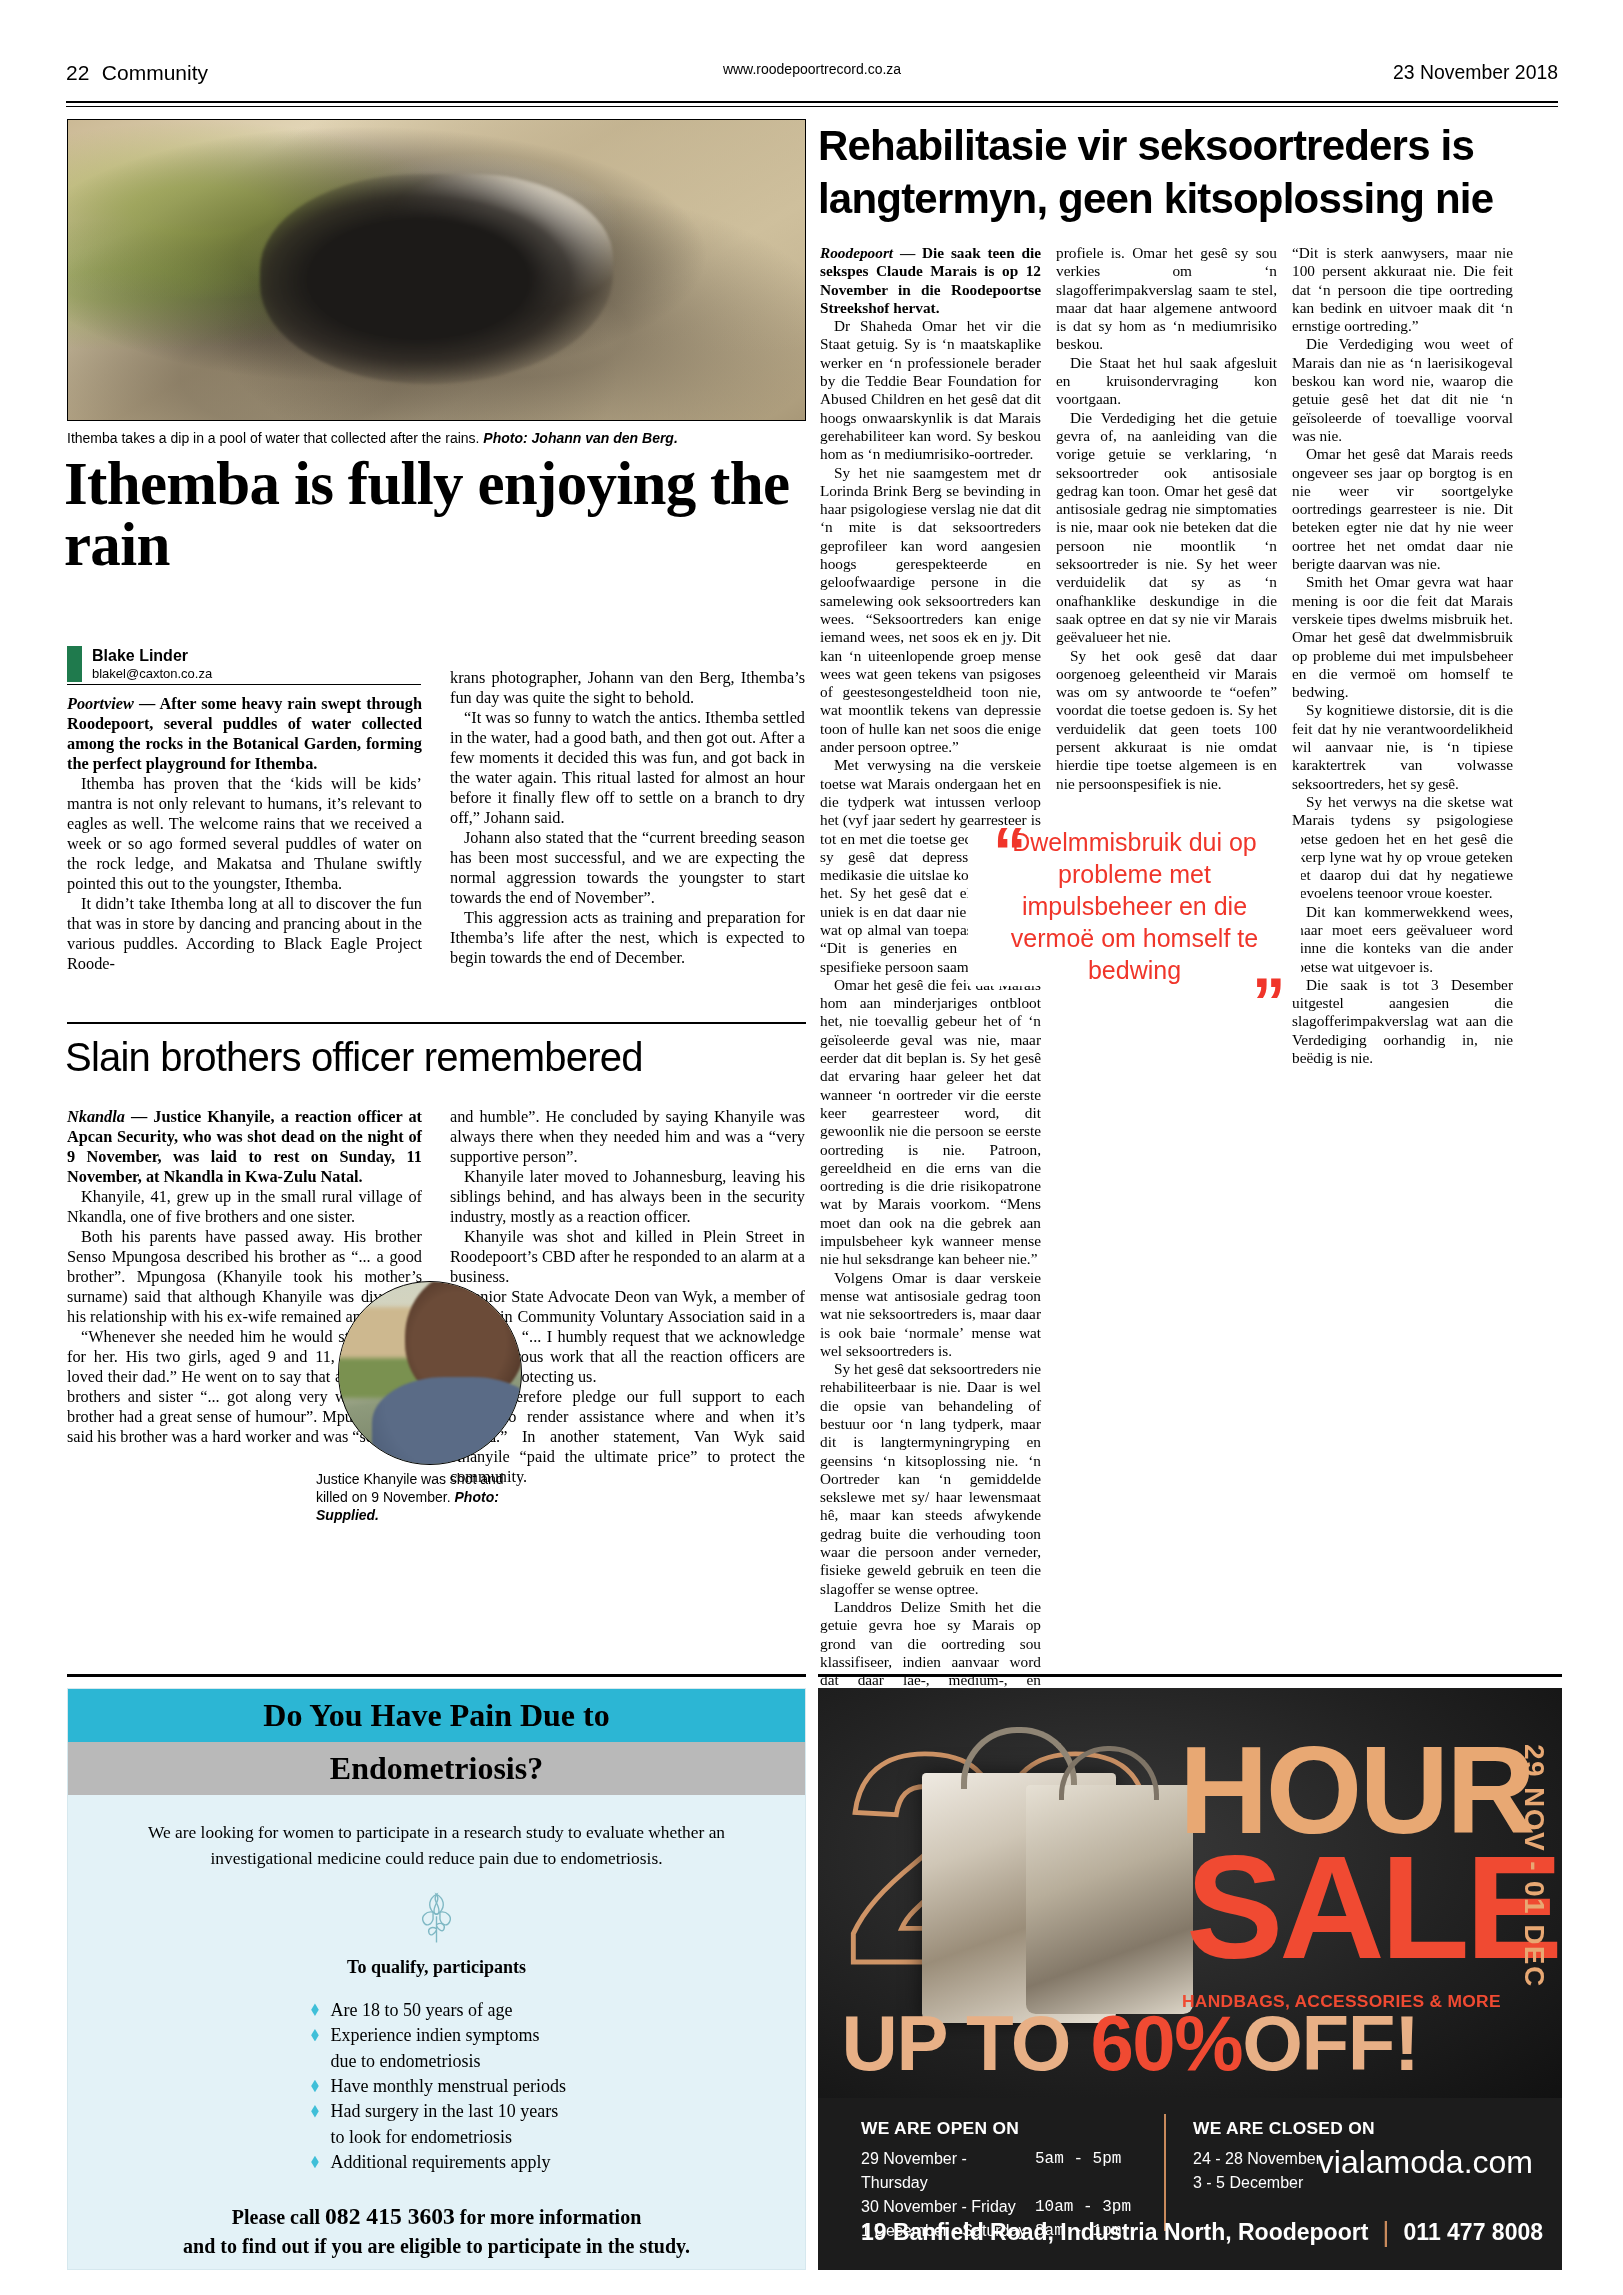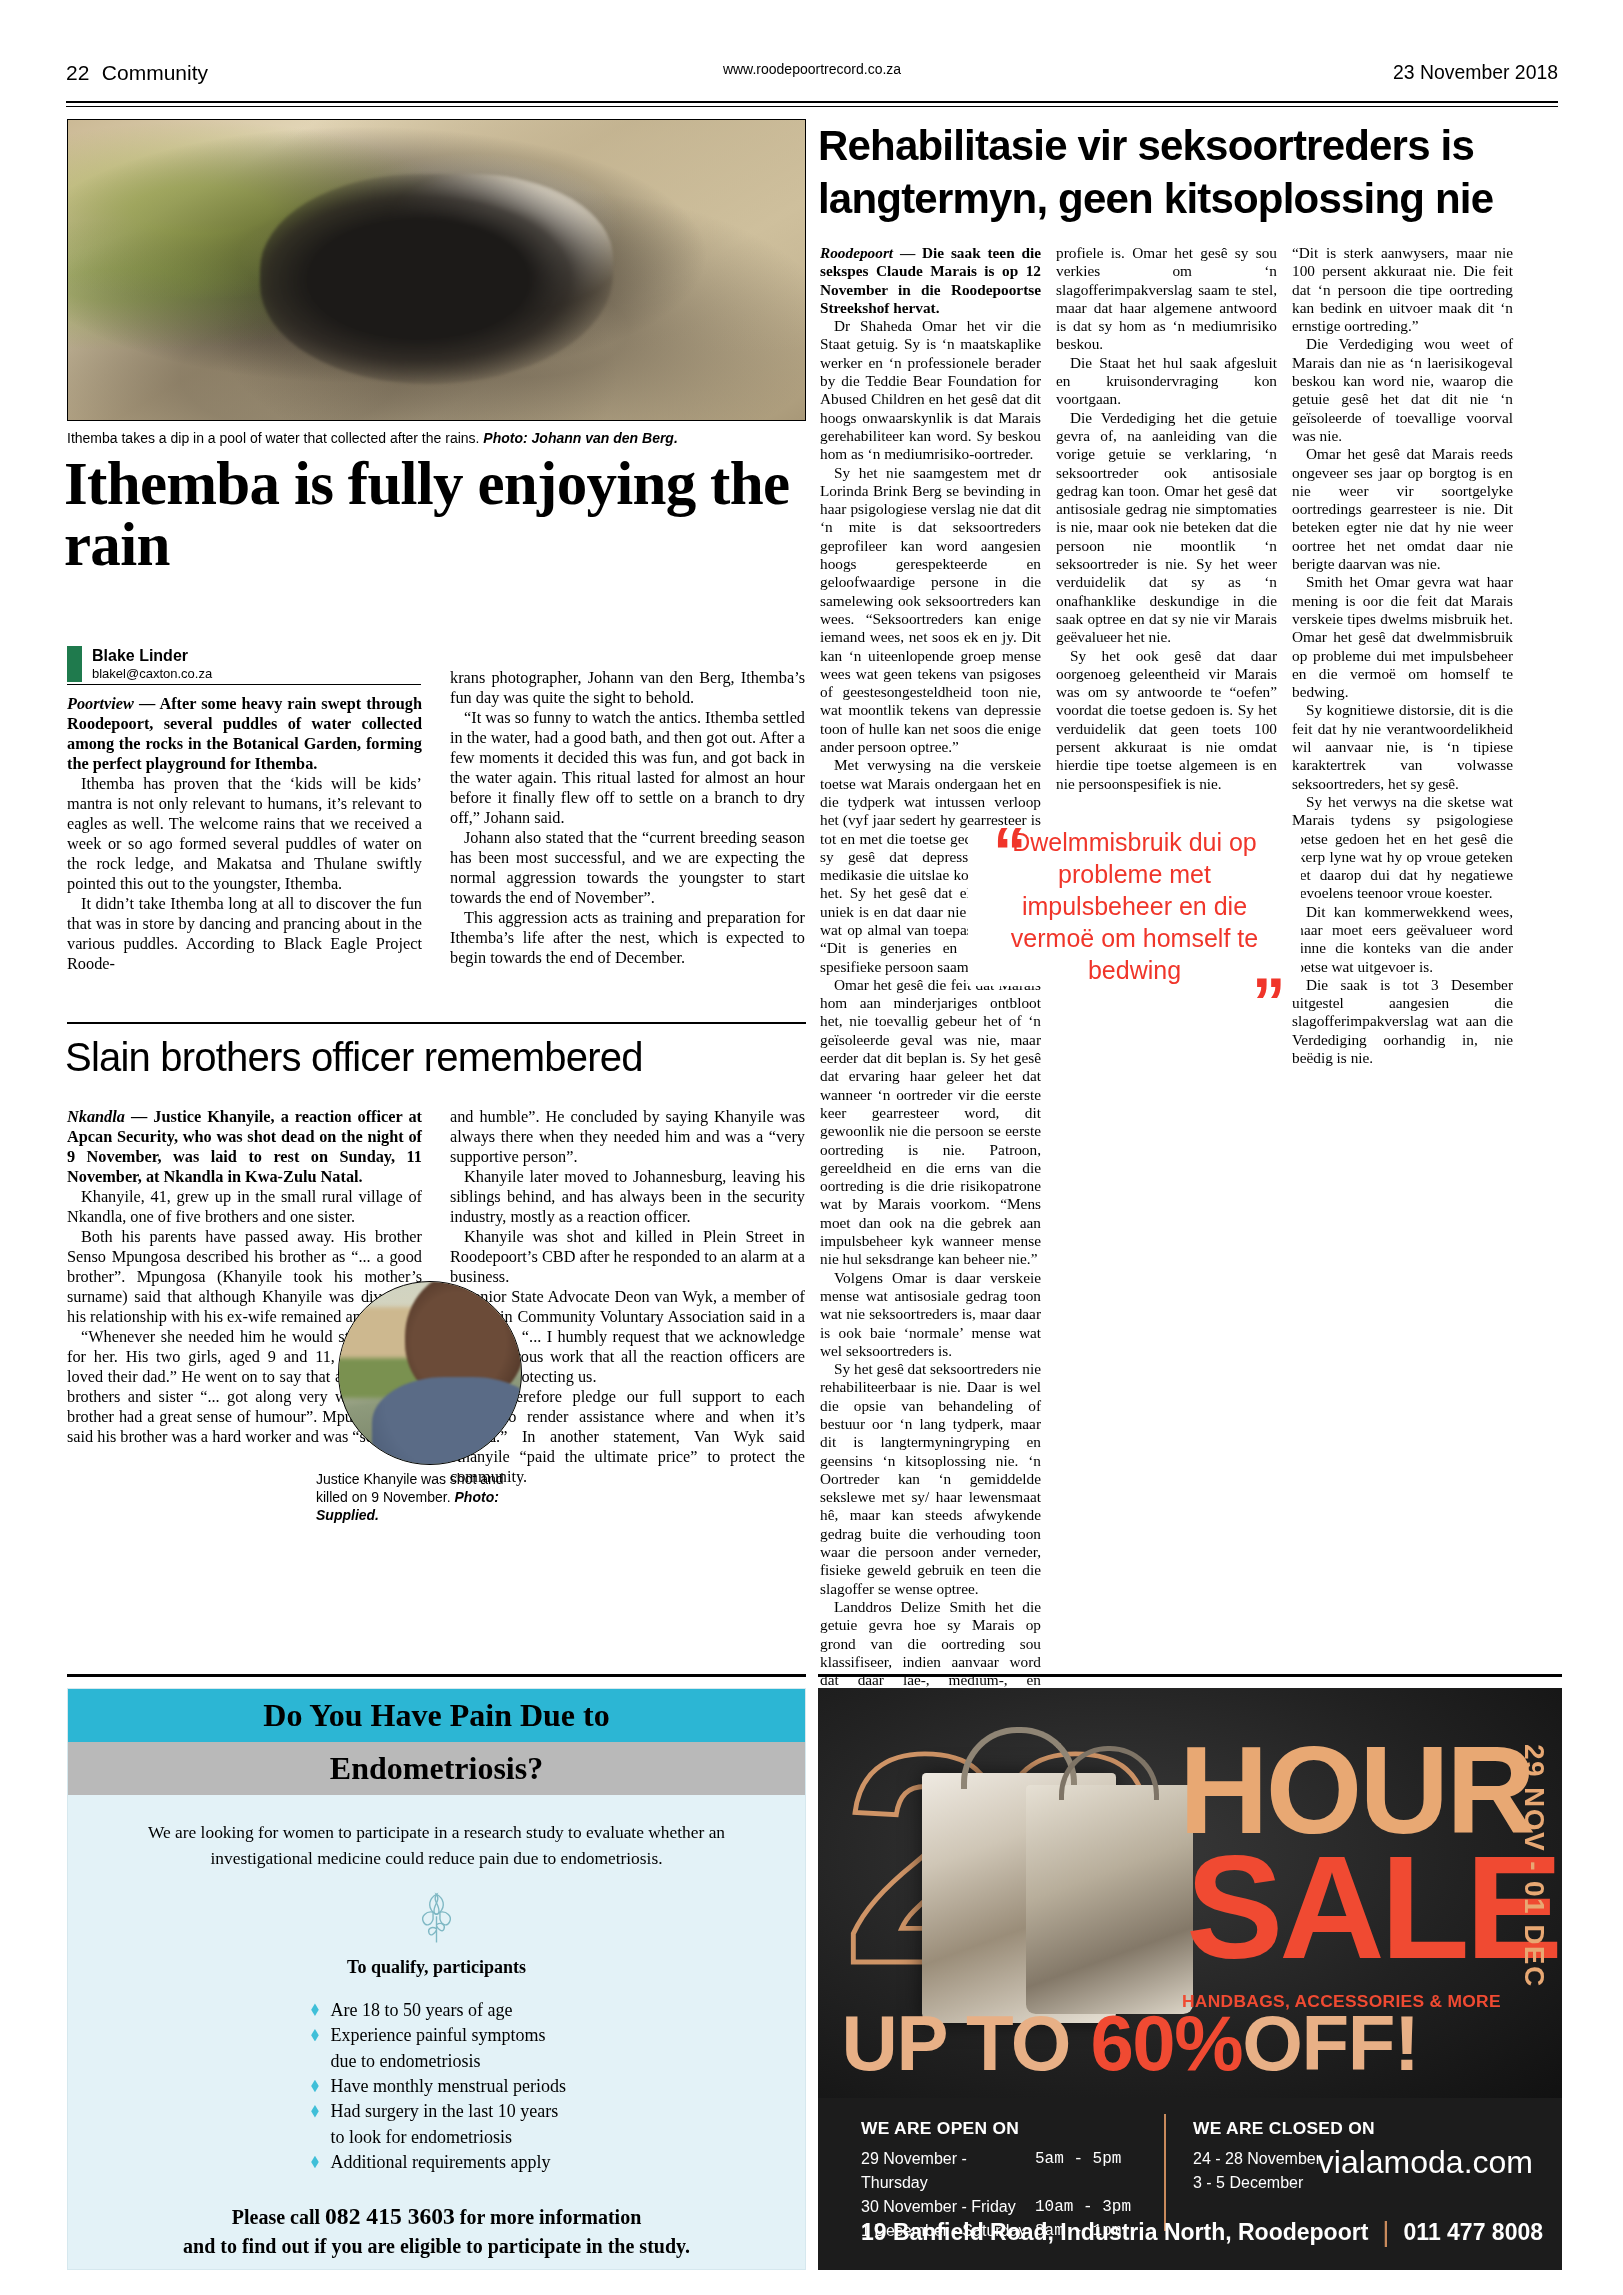--- a/index.html
+++ b/index.html
@@ -501,21 +501,21 @@
           <path d="M35 62 C28 58 22 62 24 68 C26 74 32 70 35 64"></path>
           <path d="M35 56 C42 52 48 56 46 62 C44 68 38 64 35 58"></path>
         </g>
       </svg>
     </div>
     <div class="endo-qual">
       <div>To qualify, participants</div>
     </div>
     <ul class="endo-list">
       <li><span class="dia"></span><span>Are 18 to 50 years of age</span></li>
-      <li><span class="dia"></span><span>Experience painful symptoms</span></li>
+      <li><span class="dia"></span><span>Experience indien symptoms</span></li>
       <li class="cont-li" style="padding-left:23.6px">due to endometriosis</li>
       <li><span class="dia"></span><span>Have monthly menstrual periods</span></li>
       <li><span class="dia"></span><span>Had surgery in the last 10 years</span></li>
       <li class="cont-li" style="padding-left:23.6px">to look for endometriosis</li>
       <li><span class="dia"></span><span>Additional requirements apply</span></li>
     </ul>
     <div class="endo-call">
       <div><span>Please call </span><span class="phone">082 415 3603</span><span> for more information</span></div>
       <div>and to find out if you are eligible to participate in the study.</div>
     </div>

